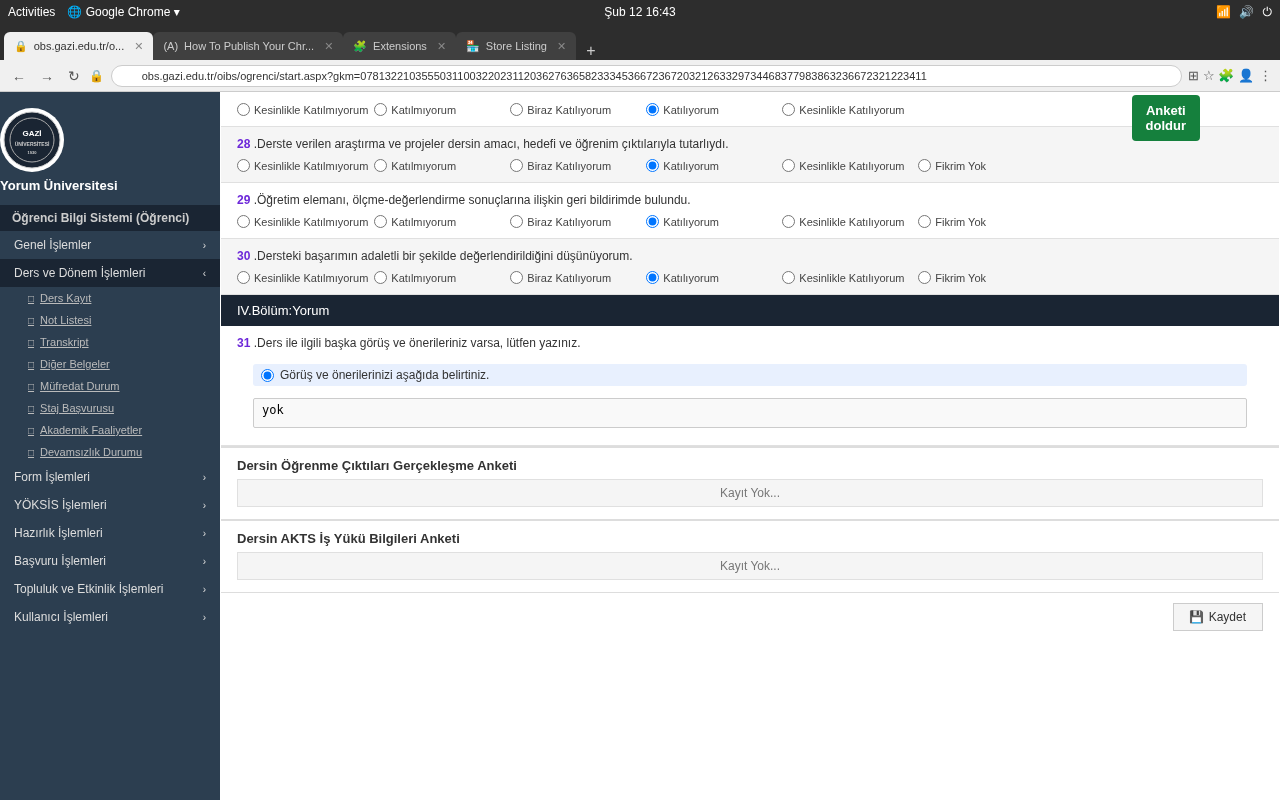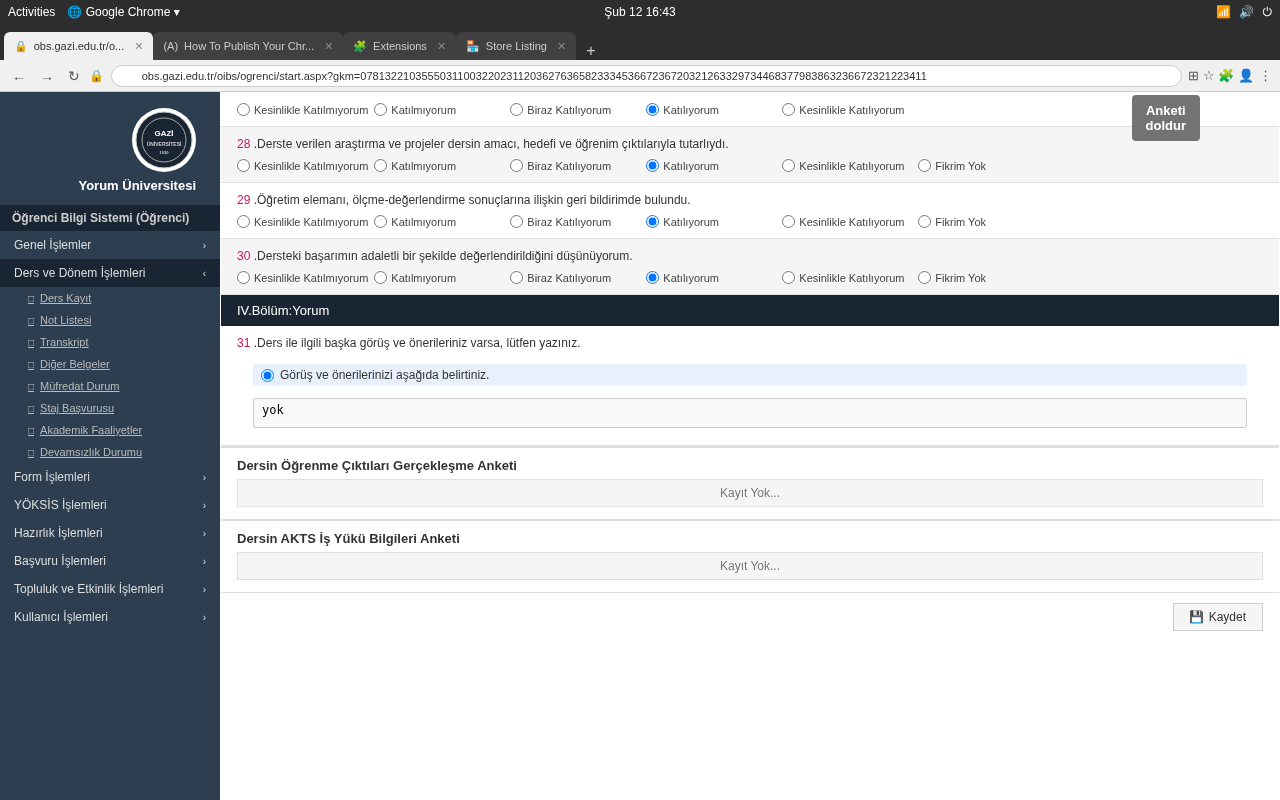--- a/index.html
+++ b/index.html
@@ -67,21 +67,21 @@
       color: #333;
     }
     .nav-right { display: flex; align-items: center; gap: 4px; }
     .nav-icon-btn { background: none; border: none; font-size: 13px; cursor: pointer; color: #555; }
 
     
     .anketi-btn {
       position: fixed;
       top: 95px;
       right: 80px;
-      background: #737373;
+      background: #15803d;
       color: #fff;
       border: none;
       padding: 8px 14px;
       font-size: 13px;
       font-weight: bold;
       cursor: pointer;
       border-radius: 4px;
       z-index: 100;
     }
 
@@ -96,22 +96,22 @@
     .sidebar {
       width: 220px;
       background: #2c3e50;
       color: #fff;
       overflow-y: auto;
       flex-shrink: 0;
     }
     .sidebar-logo {
       display: flex;
       flex-direction: column;
-      align-items: flex-end;
-      padding: 16px 24px 8px;
+      align-items: flex-start;
+      padding: 16px 0 8px;
     }
     .logo-circle {
       width: 64px;
       height: 64px;
       border-radius: 50%;
       background: #fff;
       display: flex;
       align-items: center;
       justify-content: center;
       font-size: 10px;
@@ -167,21 +167,21 @@
       border-bottom: 1px solid #e0e0e0;
       padding: 10px 16px;
     }
     .question-row.shaded { background: #f5f5f5; }
 
     .question-text {
       font-size: 12px;
       color: #333;
       margin-bottom: 8px;
     }
-    .question-number { color: #be185d; font-weight: normal; }
+    .question-number { color: #6d28d9; font-weight: bold; }
 
     .options-row {
       display: flex;
       align-items: center;
       gap: 6px;
       flex-wrap: wrap;
     }
     .radio-option {
       display: flex;
       align-items: center;

